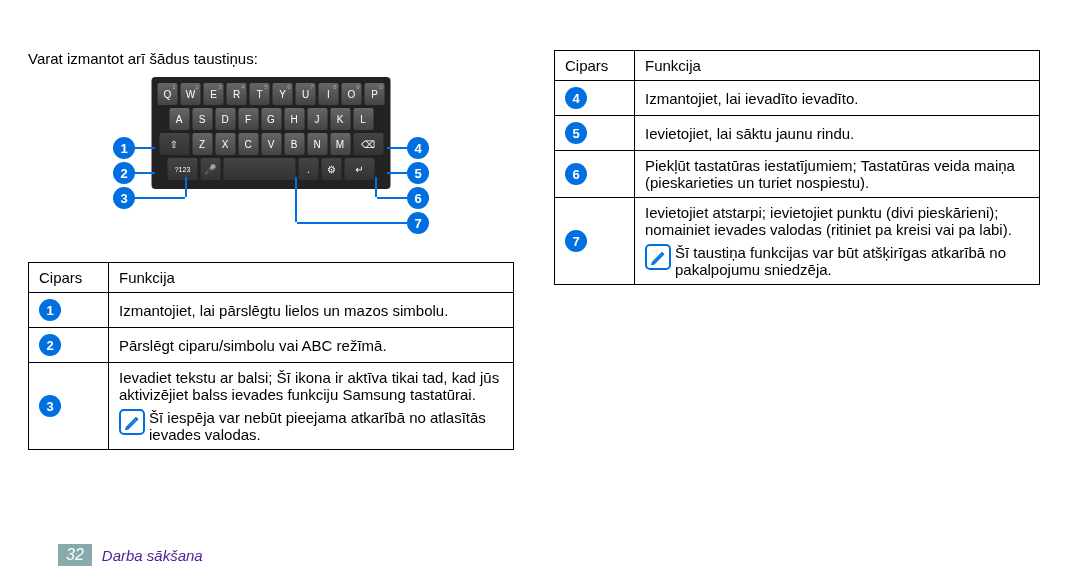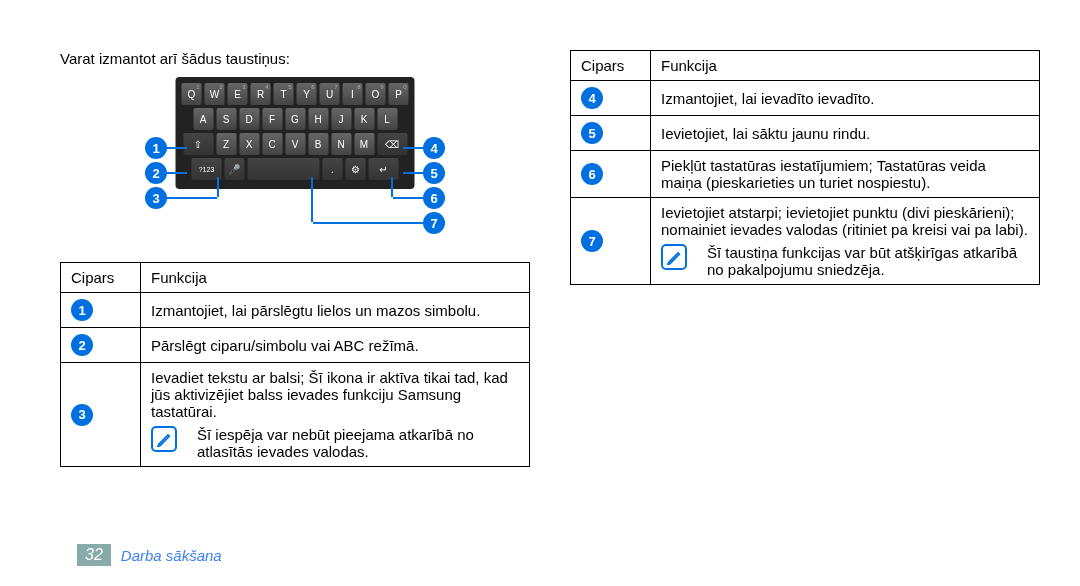--- a/index.html
+++ b/index.html
@@ -7,21 +7,21 @@
     width: 1080px;
     height: 586px;
     font-family: Arial, sans-serif;
     font-size: 15px;
     color: #000;
     background: #fff;
     position: relative;
   }
   .page {
     display: flex;
-    padding: 50px 40px 20px 60px;
+    padding: 50px 40px 20px 28px;
     gap: 40px;
   }
   .col { flex: 1; }
   .intro { margin-bottom: 10px; }
   .keyboard-wrap {
     display: flex;
     justify-content: center;
     margin: 10px 0 15px 0;
     position: relative;
     height: 170px;
@@ -95,49 +95,49 @@
     height: 22px;
     border-radius: 50%;
     background: #0070e0;
     color: #fff;
     font-size: 13px;
     font-weight: bold;
     display: inline-flex;
     align-items: center;
     justify-content: center;
   }
-  .note-row { display: flex; align-items: flex-start; gap: 20px; margin-top: 6px; }
+  .note-row { display: flex; align-items: flex-start; gap: 4px; margin-top: 6px; }
   .note-icon {
     width: 26px;
     height: 26px;
     border: 2px solid #0070e0;
     border-radius: 5px;
     color: #0070e0;
     display: flex;
     align-items: center;
     justify-content: center;
     flex-shrink: 0;
   }
   .note-icon svg { width: 16px; height: 16px; }
   .footer {
     position: absolute;
     bottom: 20px;
-    left: 77px;
+    left: 58px;
     display: flex;
     align-items: center;
     gap: 10px;
   }
   .footer-num {
     background: #8aa;
     color: #fff;
     font-style: italic;
     padding: 2px 8px;
     font-size: 16px;
   }
-  .footer-text { font-style: italic; color: #3b82f6; font-size: 15px; }
+  .footer-text { font-style: italic; color: #4c1d95; font-size: 15px; }
 </style>
 </head>
 <body>
 
 <div class="page">
 
   <div class="col">
     <p class="intro">Varat izmantot arī šādus taustiņus:</p>
 
     <div class="keyboard-wrap">

